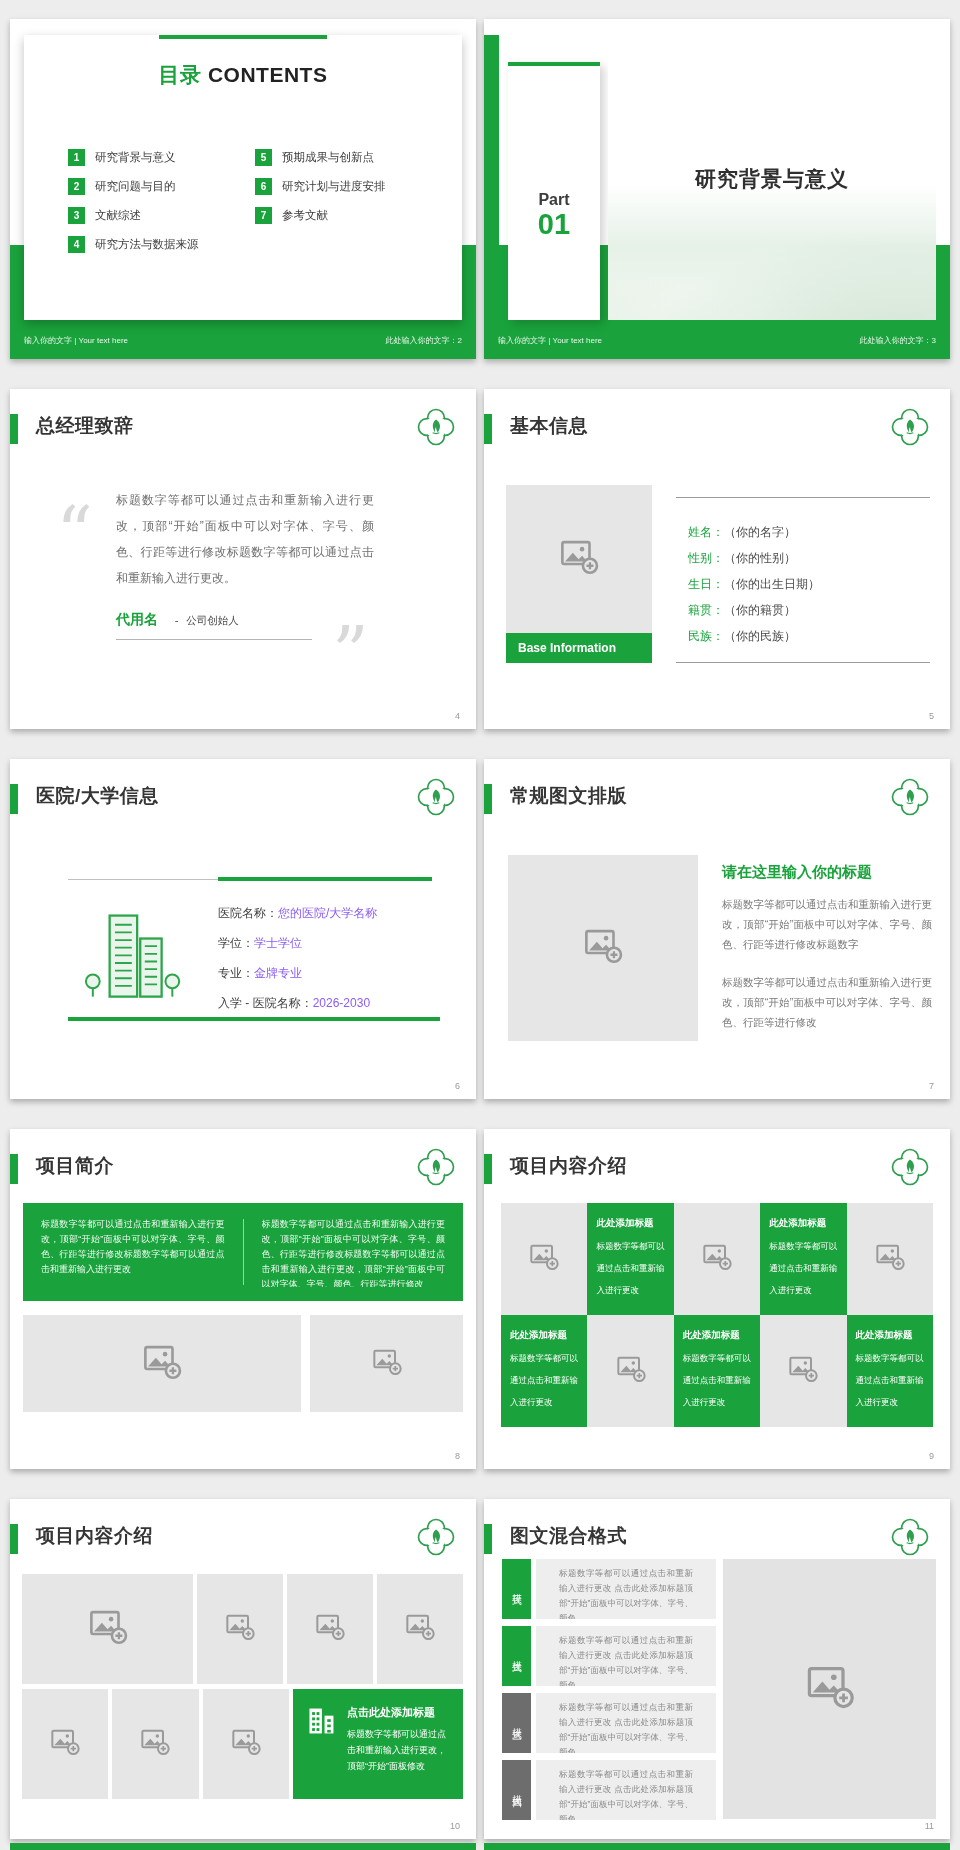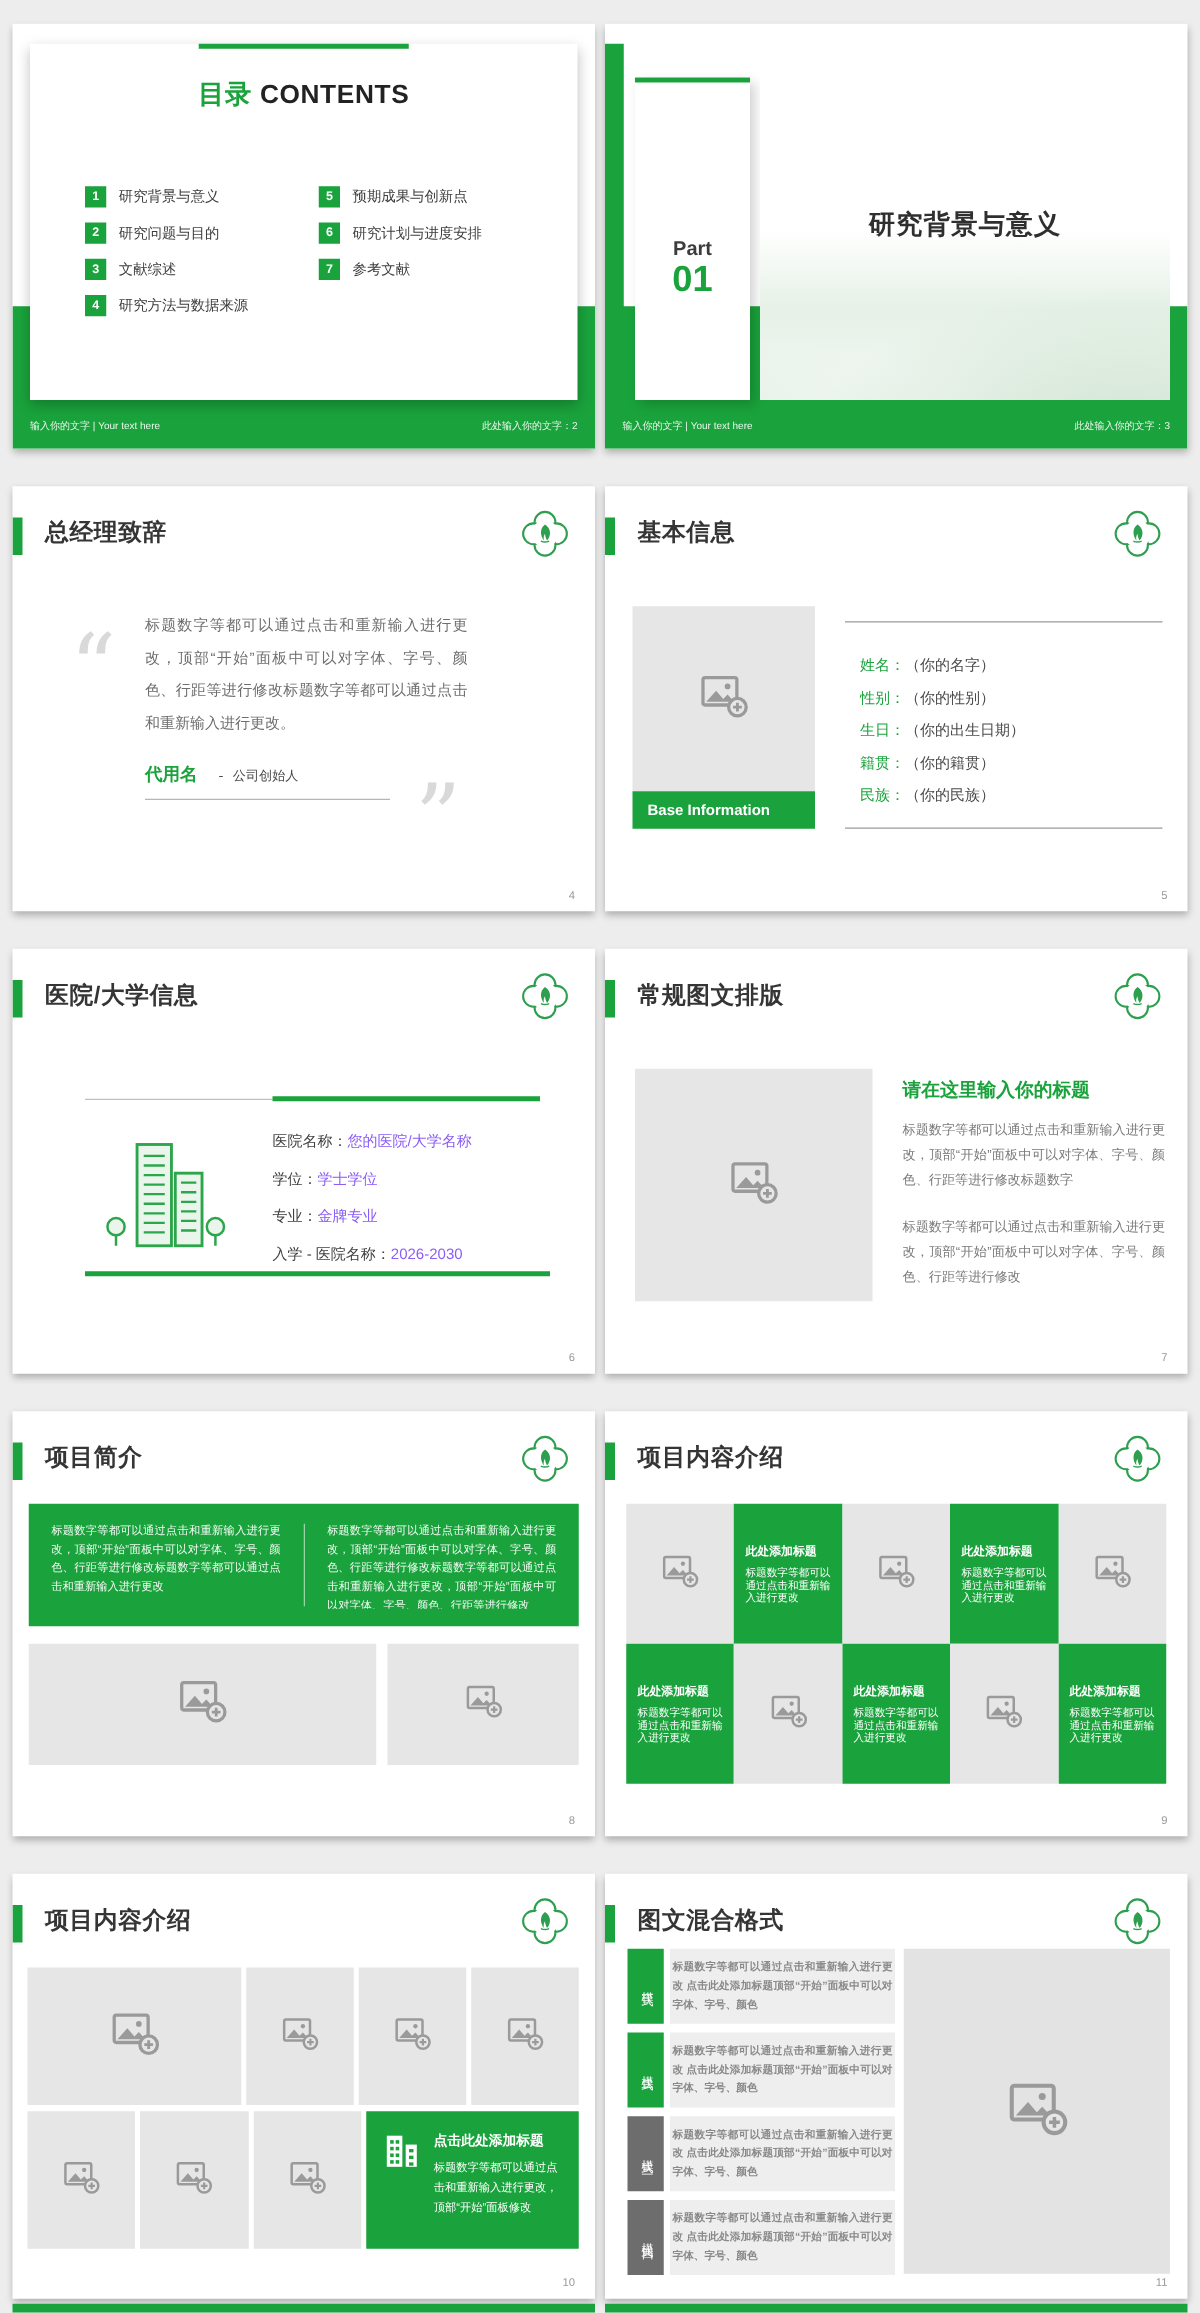--- a/index.html
+++ b/index.html
@@ -70,38 +70,38 @@
   .p-box{position:absolute;left:13px;right:13px;top:74px;height:98px;background:#1aa33c;display:flex;padding:14px 18px;box-sizing:border-box;}
   .p-col{flex:1;font-size:9px;color:#f2fbf4;line-height:15px;text-align:justify;overflow:hidden;}
   .p-div{width:1px;background:rgba(255,255,255,.55);margin:2px 18px;}
   .p-phs{position:absolute;left:13px;right:13px;top:186px;display:flex;gap:9px;}
   .p-ph1{width:278px;height:97px;}
   .p-ph2{flex:1;height:97px;}
   
   .chk{position:absolute;left:17px;top:74px;display:grid;grid-template-columns:repeat(5,86.4px);grid-auto-rows:112px;}
   .chk .cell-g{background:#1aa33c;color:#fff;display:flex;flex-direction:column;justify-content:center;padding:8px 9px;box-sizing:border-box;}
   .chk .ct{font-size:9.5px;font-weight:bold;margin-bottom:5px;}
-  .chk .cb{font-size:8.5px;line-height:10px;}
+  .chk .cb{font-size:8.5px;line-height:22px;}
   
   .g-rows{position:absolute;left:12px;right:13px;top:75px;}
   .g-row{display:flex;gap:4px;margin-bottom:5px;}
   .g-row .ph{height:110px;}
   .g-card{height:110px;background:#1aa33c;flex:0 0 170px;display:flex;padding:16px 10px 10px 12px;box-sizing:border-box;color:#fff;}
   .g-bldg{flex:0 0 36px;}
   .g-bldg svg{width:32px;height:32px;}
   .g-txt{margin-left:6px;}
   .g-title{font-size:11px;font-weight:bold;margin-bottom:6px;}
   .g-body{font-size:9px;line-height:16px;}
   
   .m-left{position:absolute;left:18px;top:60px;}
   .m-row{display:flex;margin-bottom:7px;}
   .m-tab{width:29px;height:60px;display:flex;align-items:center;justify-content:center;writing-mode:vertical-rl;text-orientation:upright;color:#fff;font-size:9.5px;letter-spacing:2px;}
   .m-tab.green{background:#1aa33c;}
   .m-tab.gray{background:#6d6d6d;}
-  .m-box{width:180px;height:60px;background:#eeeeee;margin-left:5px;padding:7px 2px;box-sizing:border-box;font-size:8.5px;color:#8a8a8a;line-height:15px;overflow:hidden;text-align:justify;font-weight:bold;}
+  .m-box{width:180px;height:60px;background:#eeeeee;margin-left:5px;padding:7px 23px;box-sizing:border-box;font-size:8.5px;color:#8a8a8a;line-height:15px;overflow:hidden;text-align:justify;}
   .m-ph{position:absolute;left:239px;right:14px;top:60px;height:260px;background:#e3e3e3;}
   .m-ph svg{width:52px;height:52px;}
   
   .next-strip{position:absolute;bottom:0;height:7px;background:#1aa33c;}
   .next-strip.l{left:10px;width:466px;}
   .next-strip.r{left:484px;width:466px;}
 </style>
 </head>
 <body>
 

